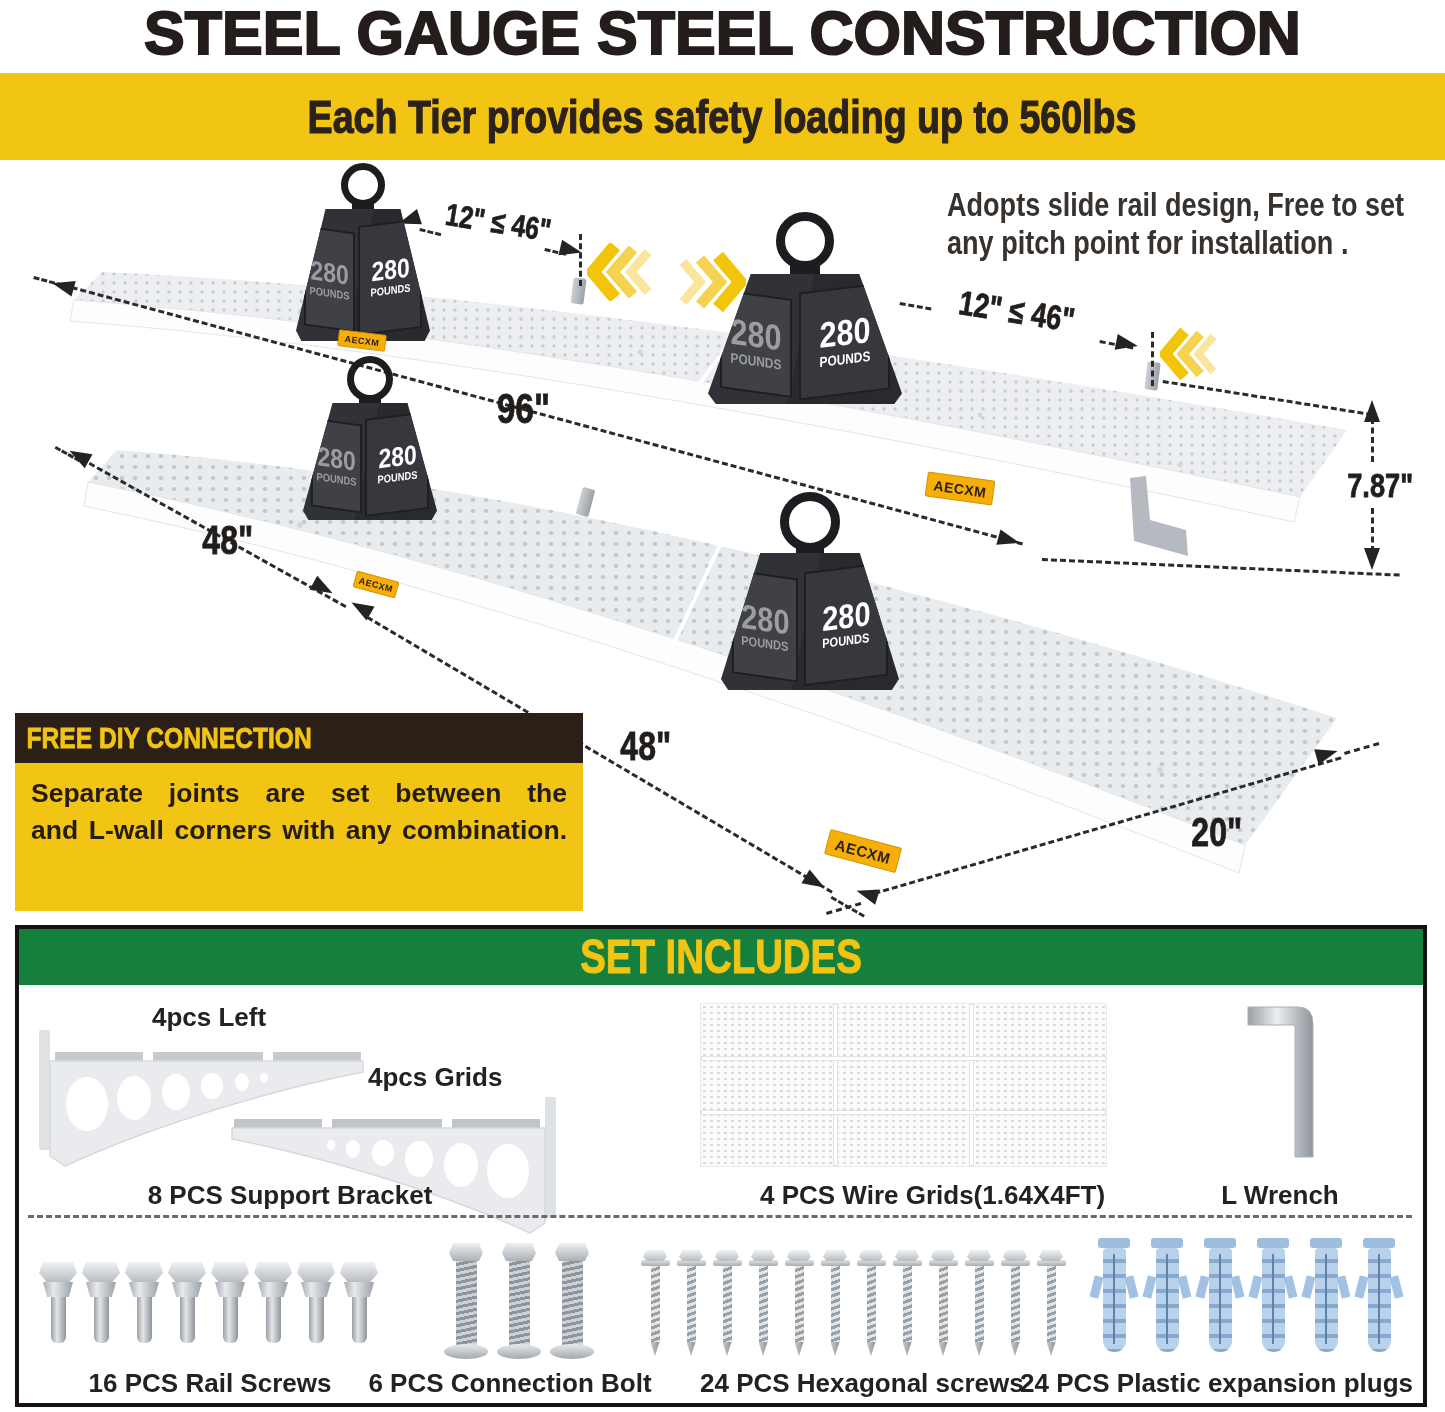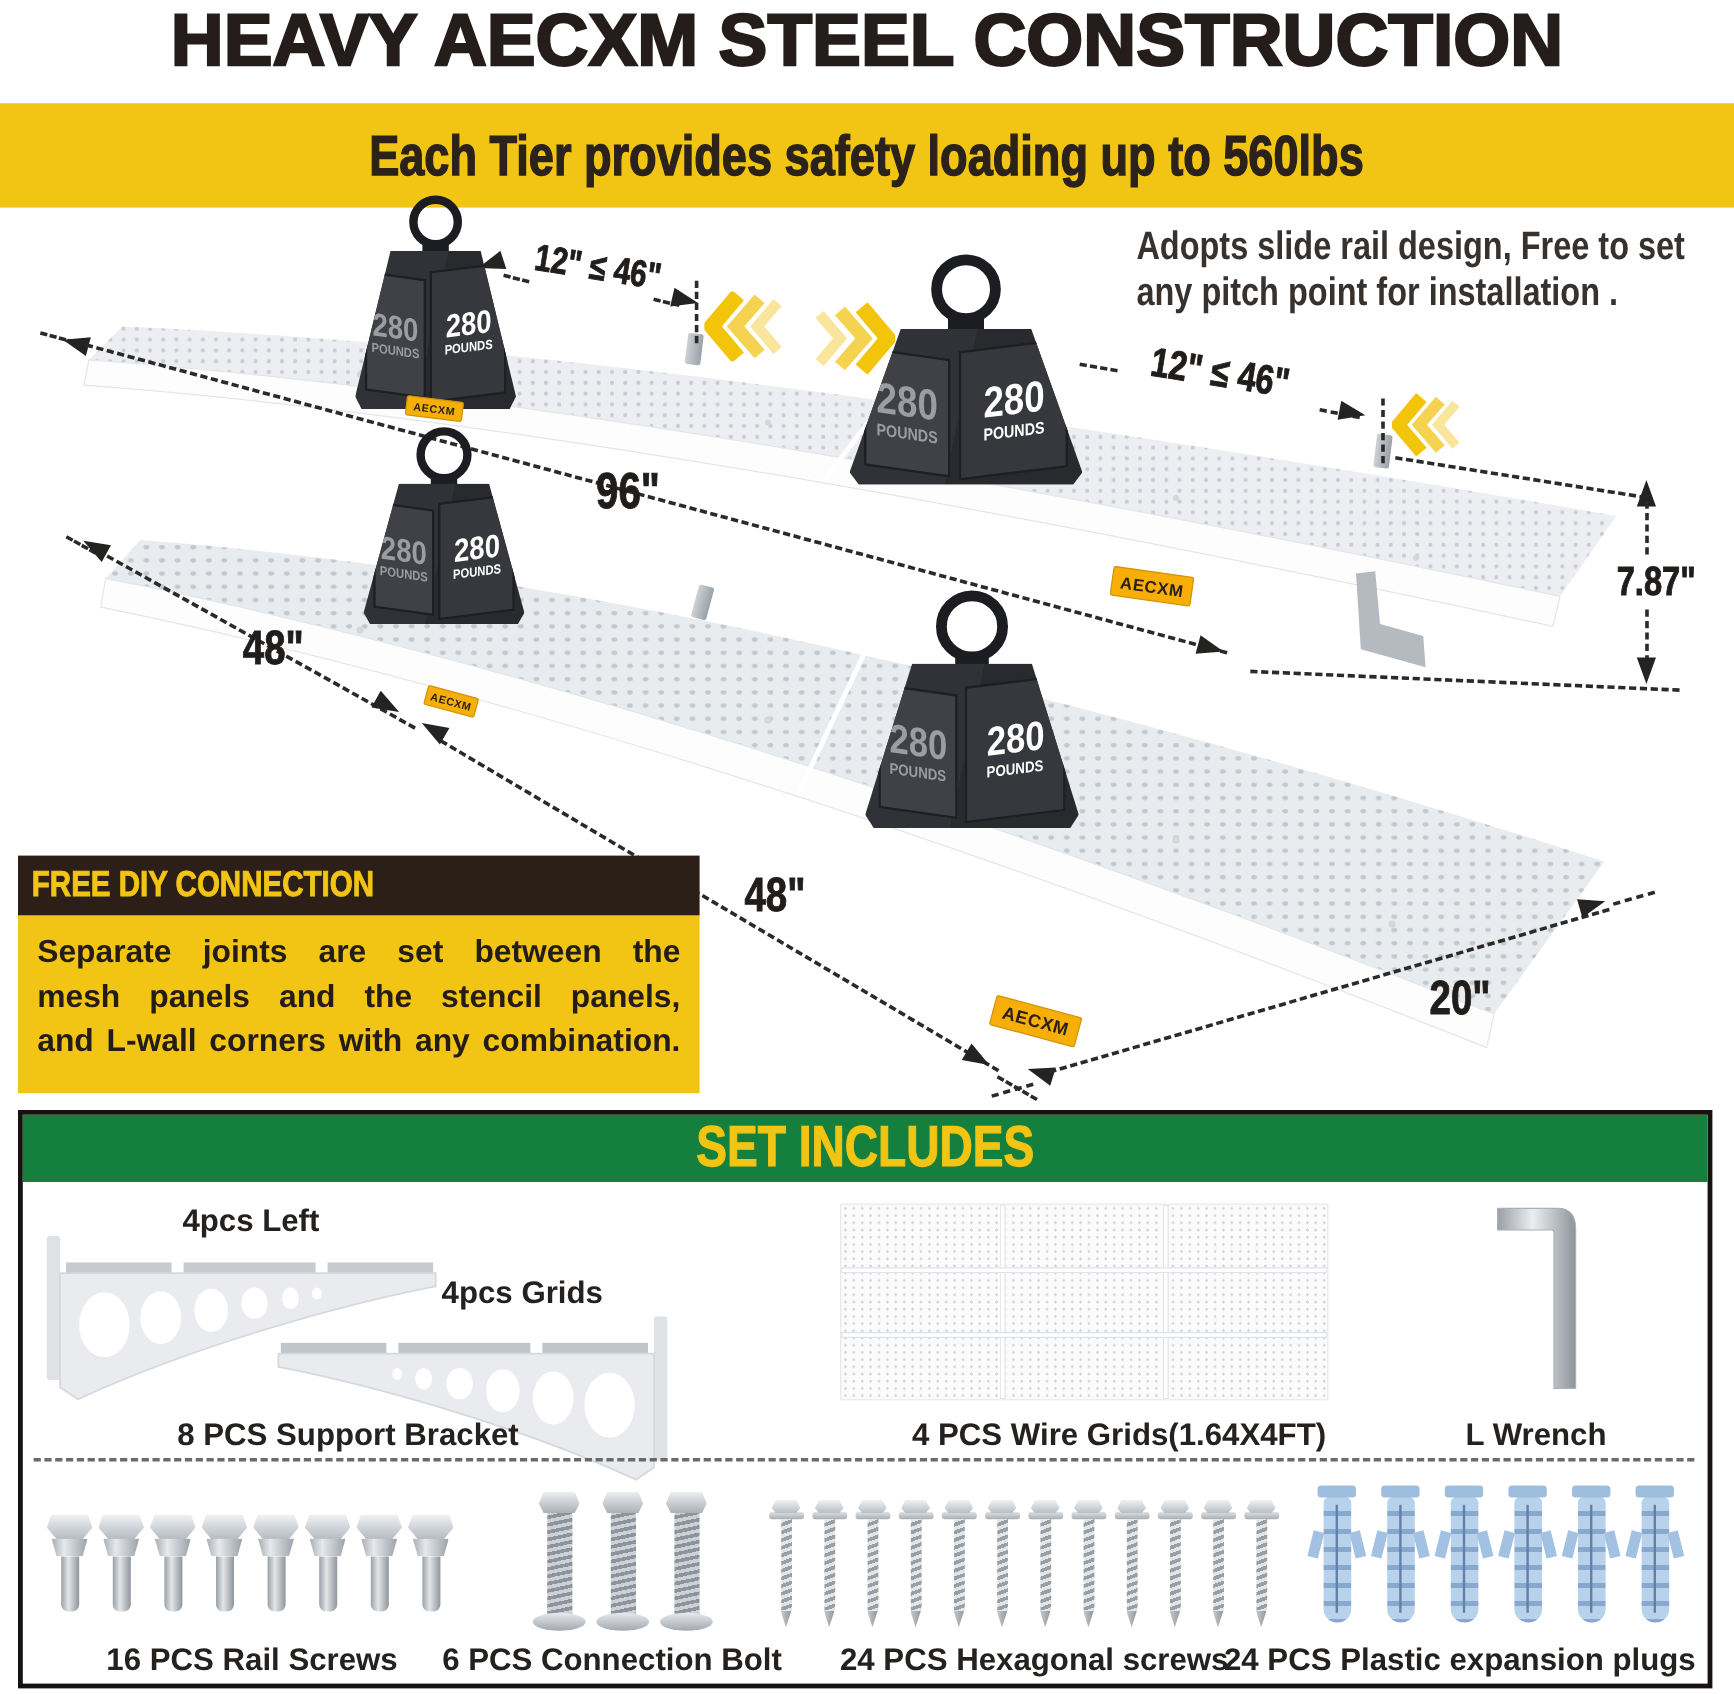--- a/index.html
+++ b/index.html
@@ -5,21 +5,21 @@
   html,body{margin:0;padding:0;background:#fff;}
   #stage{position:relative;width:1445px;height:1412px;background:#fff;overflow:hidden;
          font-family:"Liberation Sans",sans-serif;color:#241f1d;}
   .abs{position:absolute;}
   .cond{display:inline-block;transform:scaleX(.8);transform-origin:center;white-space:nowrap;}
   .condL{display:inline-block;transform:scaleX(.82);transform-origin:left center;white-space:nowrap;}
 
   
   .title{position:absolute;left:0;top:0;width:1445px;height:70px;text-align:center;
          font-size:61px;font-weight:700;line-height:66px;color:#241d1b;-webkit-text-stroke:2px #241d1b;}
-  .banner{position:absolute;left:0;top:86px;width:1445px;height:87px;background:#F2C413;text-align:center;}
+  .banner{position:absolute;left:0;top:73px;width:1445px;height:87px;background:#F2C413;text-align:center;}
   .banner span{font-size:47px;font-weight:700;line-height:87px;color:#2b221c;-webkit-text-stroke:1.2px #2b221c;}
 
   
   .note{position:absolute;left:947px;top:186px;font-size:33px;font-weight:700;color:#38322e;line-height:38px;}
 
   
   .dl{position:absolute;border-top:3px dashed #2b2a29;transform-origin:0 0;}
   .dv{position:absolute;border-left:3px dashed #2b2a29;}
   .ah{position:absolute;width:0;height:0;}
   .ah.r{border-top:8px solid transparent;border-bottom:8px solid transparent;border-left:22px solid #242322;}
@@ -102,21 +102,21 @@
   .plug .b::after{content:"";position:absolute;left:50%;top:6px;bottom:8px;width:2px;margin-left:-1px;background:#5f82a8;}
   .plug .wing{position:absolute;top:38px;width:9px;height:22px;background:#a3c2e3;}
   .plug .wing.lft{left:-6px;transform:rotate(14deg);}
   .plug .wing.rgt{right:-6px;transform:rotate(-14deg);}
 </style>
 </head>
 <body>
 
 <div id="stage">
 
-  <div class="title">HEAVY AECXM STEEL CONSTRUCTION</div>
+  <div class="title">STEEL GAUGE STEEL CONSTRUCTION</div>
   <div class="banner">
     <span class="cond">Each Tier provides safety loading up to 560lbs</span>
   </div>
 
   <svg class="abs" style="left:0;top:0;z-index:1" width="1445" height="1412" viewBox="0 0 1445 1412">
     <defs>
       <pattern id="holes1" width="11" height="9" patternUnits="userSpaceOnUse">
         <circle cx="4" cy="4" r="1.7" fill="#c7ccd2"></circle>
       </pattern>
       <pattern id="holes2" width="13" height="11" patternUnits="userSpaceOnUse">
@@ -275,21 +275,20 @@
   <div class="brand" style="left:338px;top:332px;width:46px;height:15px;font-size:9px;transform:rotate(7deg);">AECXM</div>
   <div class="brand" style="left:926px;top:476px;width:66px;height:23px;font-size:14px;transform:rotate(8deg);">AECXM</div>
   <div class="brand" style="left:354px;top:576px;width:42px;height:15px;font-size:9px;transform:rotate(15deg);">AECXM</div>
   <div class="brand" style="left:826px;top:838px;width:72px;height:24px;font-size:15px;transform:rotate(15deg);">AECXM</div>
 
   <div class="diy-head">
     <span class="condL">FREE DIY CONNECTION</span>
   </div>
   <div class="diy-body">
     <div class="diy-line">Separate joints are set between the</div>
-    <div class="diy-line">mesh panels and the stencil panels,</div>
     <div class="diy-line">and L-wall corners with any combination.</div>
   </div>
 
   <div class="set-box"></div>
   <div class="set-head">
     <span class="cond">SET INCLUDES</span>
   </div>
 
   <div class="lbl" style="left:152px;top:1002px;">4pcs Left</div>
   <div class="lbl" style="left:368px;top:1062px;">4pcs Grids</div>

